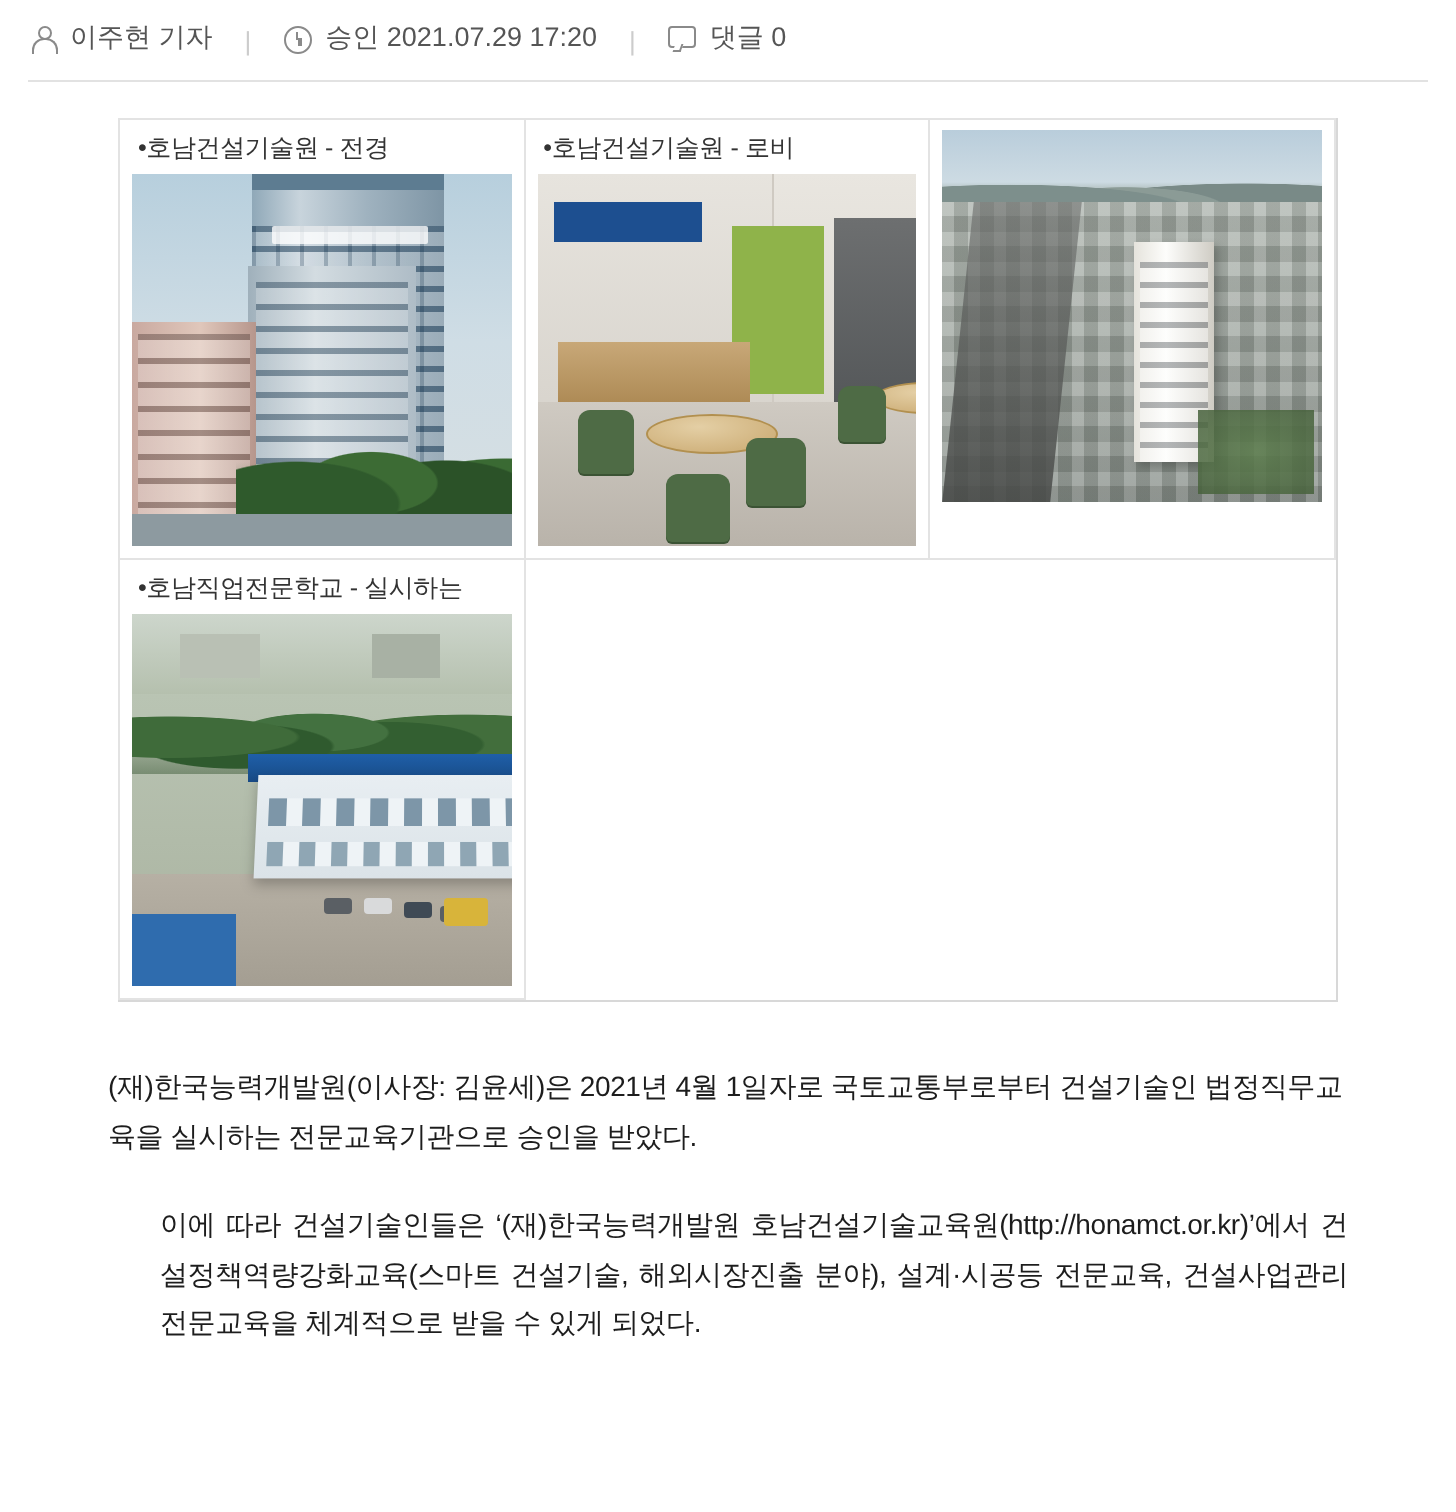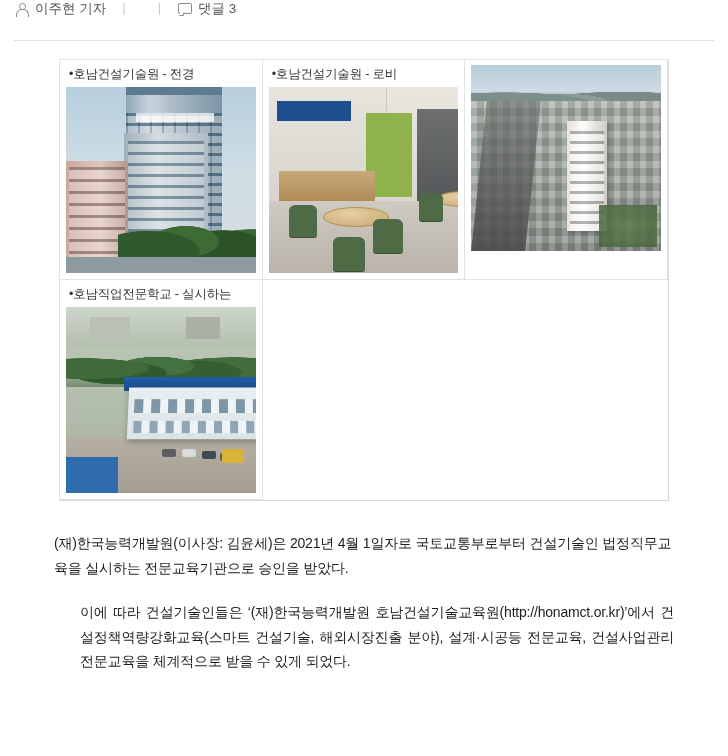--- a/index.html
+++ b/index.html
@@ -15,23 +15,23 @@
   .page {
     position: relative;
     width: 728px;
     height: 756px;
     overflow: hidden;
   }
 
   
   .byline {
     display: flex;
-    align-items: flex-start;
+    align-items: flex-end;
     height: 40px;
-    padding: 0 14px;
+    padding: 12px 14px;
     font-size: 13.5px;
     color: #555555;
     gap: 0;
   }
   .byline .item {
     display: flex;
     align-items: center;
     gap: 7px;
     white-space: nowrap;
   }
@@ -365,24 +365,28 @@
 <body>
 
 <div class="page">
 
   <div class="byline">
     <span class="item">
       <span class="ic ic-person"></span>
       <span>이주현 기자</span>
     </span>
     <span class="sep">|</span>
+    <span class="item">
+      <span class="ic ic-clock"></span>
+      <span>승인 2021.07.29 17:20</span>
+    </span>
     <span class="sep">|</span>
     <span class="item">
       <span class="ic ic-comment"></span>
-      <span>댓글 3</span>
+      <span>댓글 0</span>
     </span>
   </div>
 
   <div class="divider"></div>
 
   <div class="figure">
 
     <div class="cell">
       <div class="cap">•호남건설기술원 - 전경</div>
       <div class="photo ph1">

